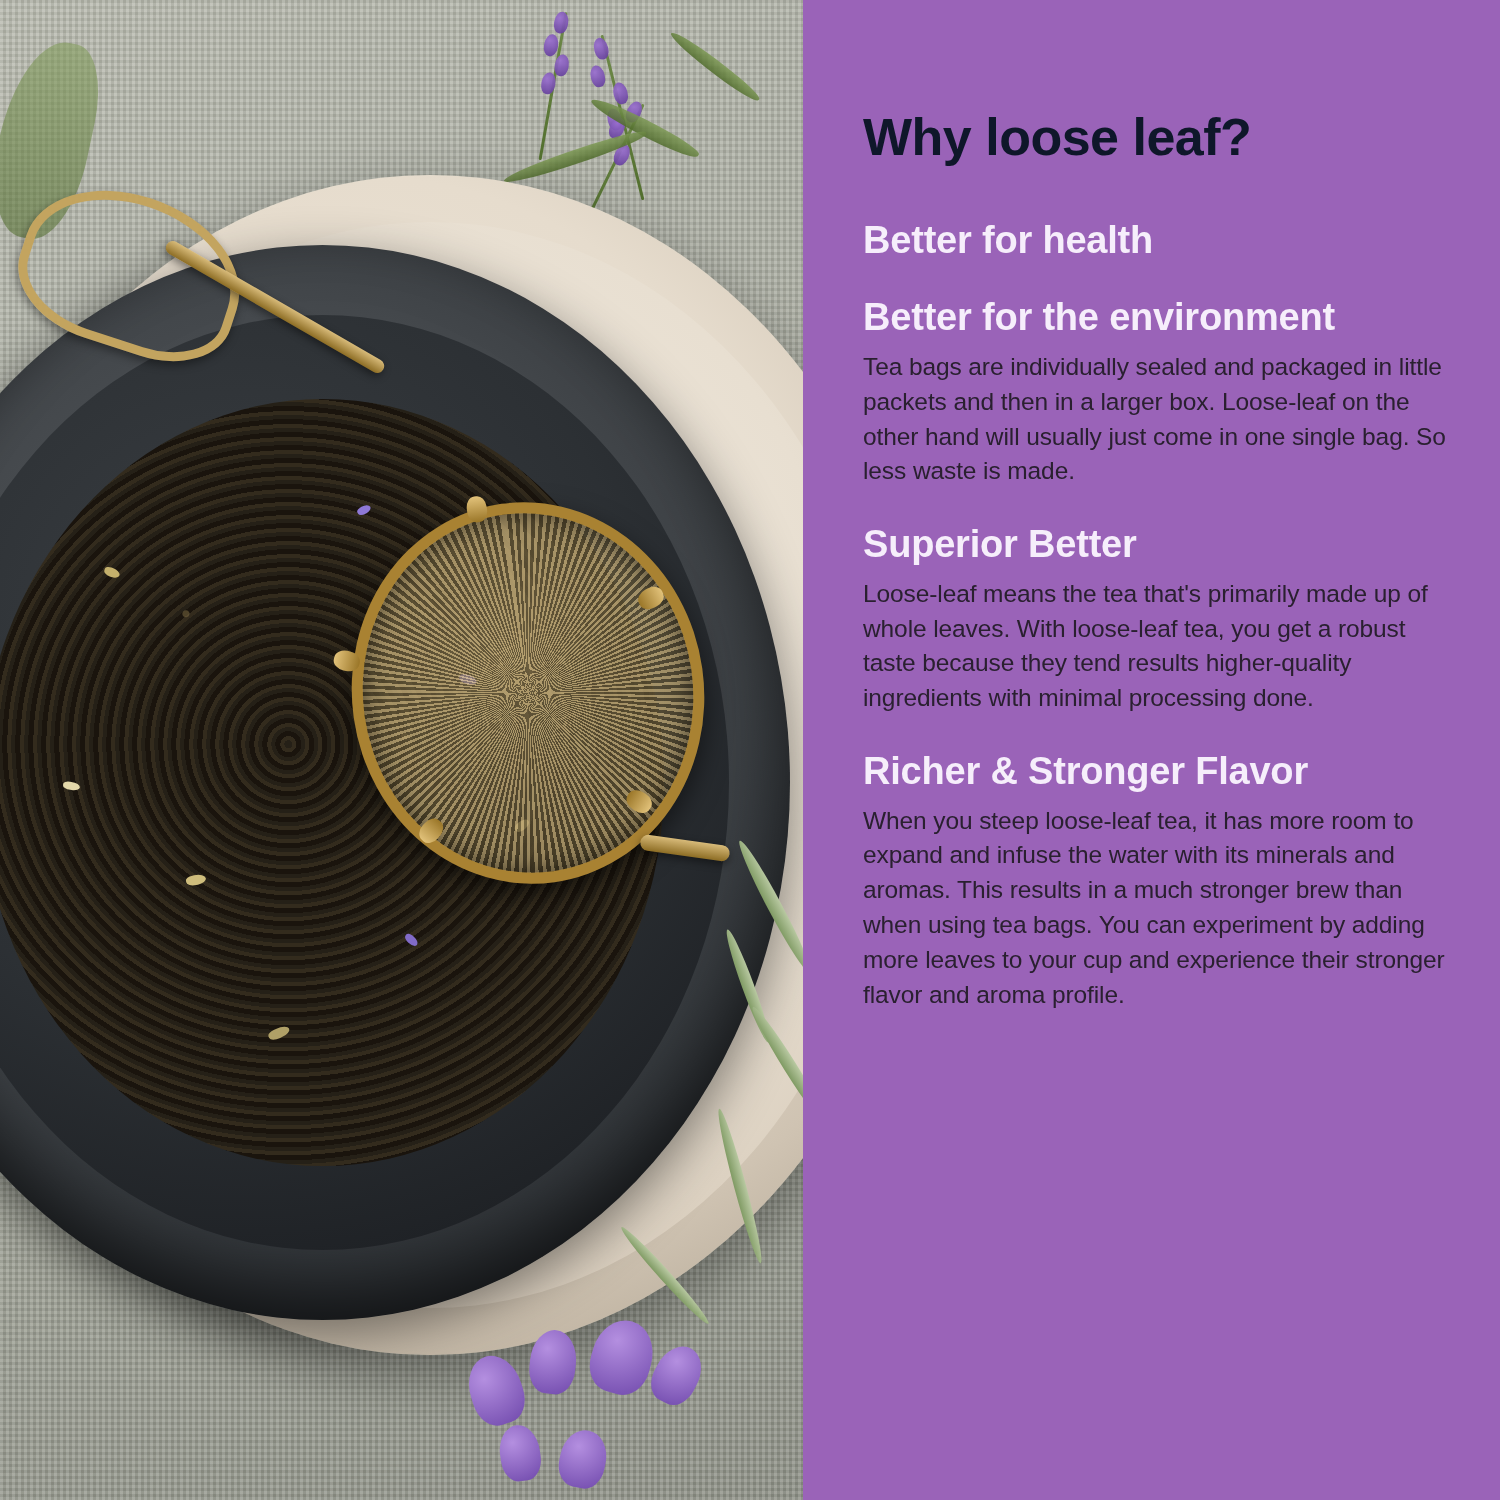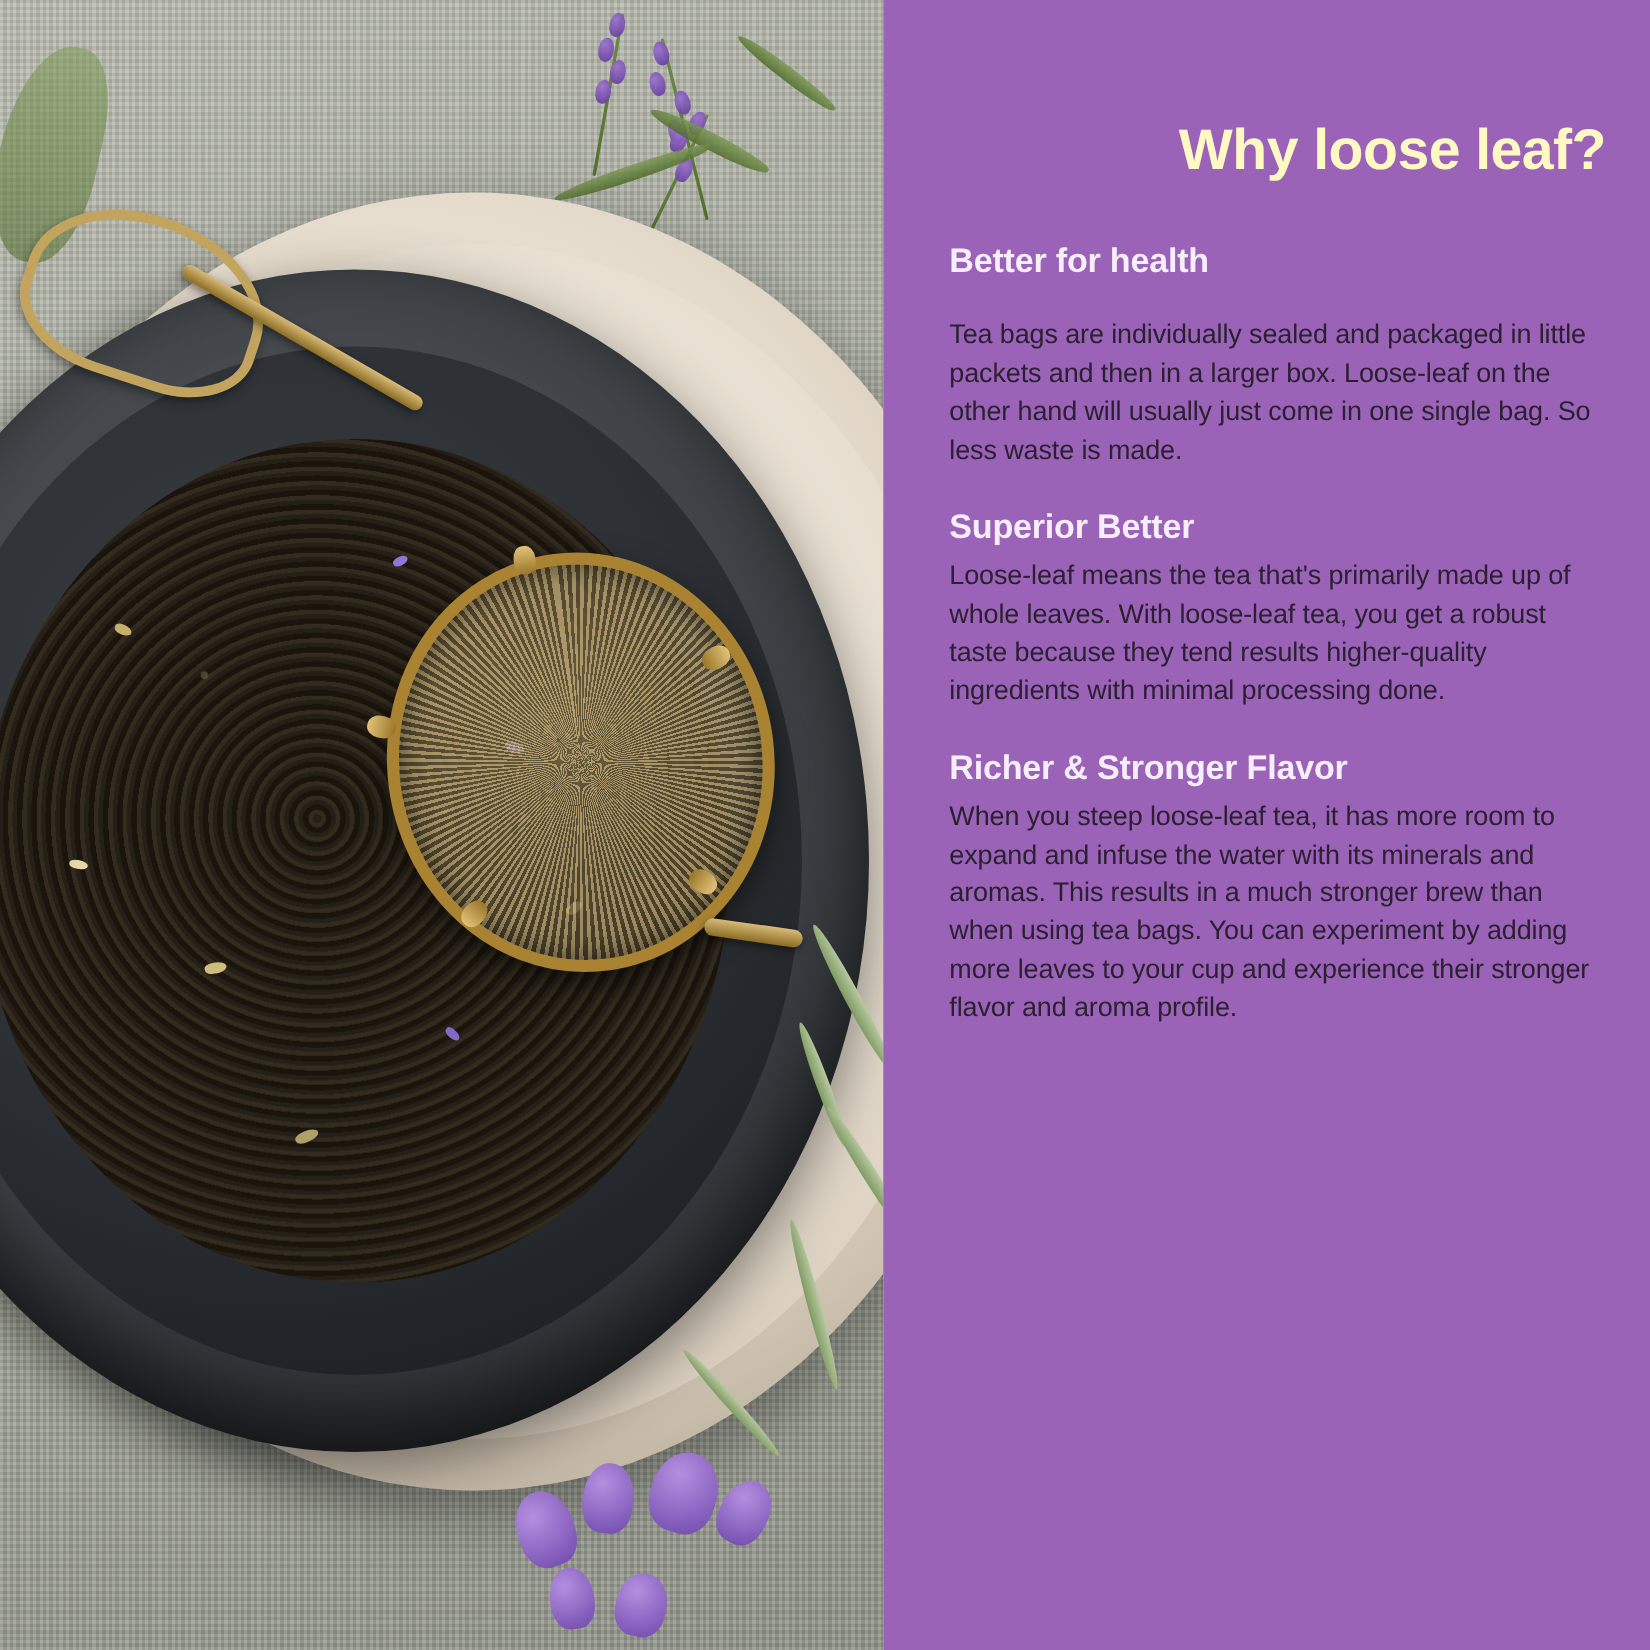--- a/index.html
+++ b/index.html
@@ -193,32 +193,32 @@
     padding: 0;
     box-sizing: border-box;
   }
   .info-inner {
     position: absolute;
     left: 60px;
     right: 40px;
     top: 110px;
   }
   .panel-title {
-    color: #fef9c3;
+    color: #0f172a;
     font-size: 52px;
     font-weight: bold;
     letter-spacing: -0.5px;
-    text-align: right;
+    text-align: left;
     margin: 0 0 54px 0;
     line-height: 1.05;
   }
   .section { margin-bottom: 34px; }
   .section-title {
     color: #f6eefb;
-    font-size: 31px;
+    font-size: 38px;
     font-weight: bold;
     margin: 0 0 10px 0;
     line-height: 1.15;
     letter-spacing: -0.2px;
   }
   .section-body {
     color: #2a2030;
     font-size: 24.5px;
     line-height: 1.42;
     margin: 0;
@@ -309,20 +309,21 @@
 
   <div class="info-panel">
     <div class="info-inner">
       <h1 class="panel-title">Why loose leaf?</h1>
 
       <div class="section">
         <h2 class="section-title">Better for health</h2>
       </div>
 
       <div class="section">
+        <h2 class="section-title">Better for the environment</h2>
         <p class="section-body">Tea bags are individually sealed and packaged in little packets and then in a larger box. Loose-leaf on the other hand will usually just come in one single bag. So less waste is made.</p>
       </div>
 
       <div class="section">
         <h2 class="section-title">Superior Better</h2>
         <p class="section-body">Loose-leaf means the tea that's primarily made up of whole leaves. With loose-leaf tea, you get a robust taste because they tend results higher-quality ingredients with minimal processing done.</p>
       </div>
 
       <div class="section">
         <h2 class="section-title">Richer &amp; Stronger Flavor</h2>

